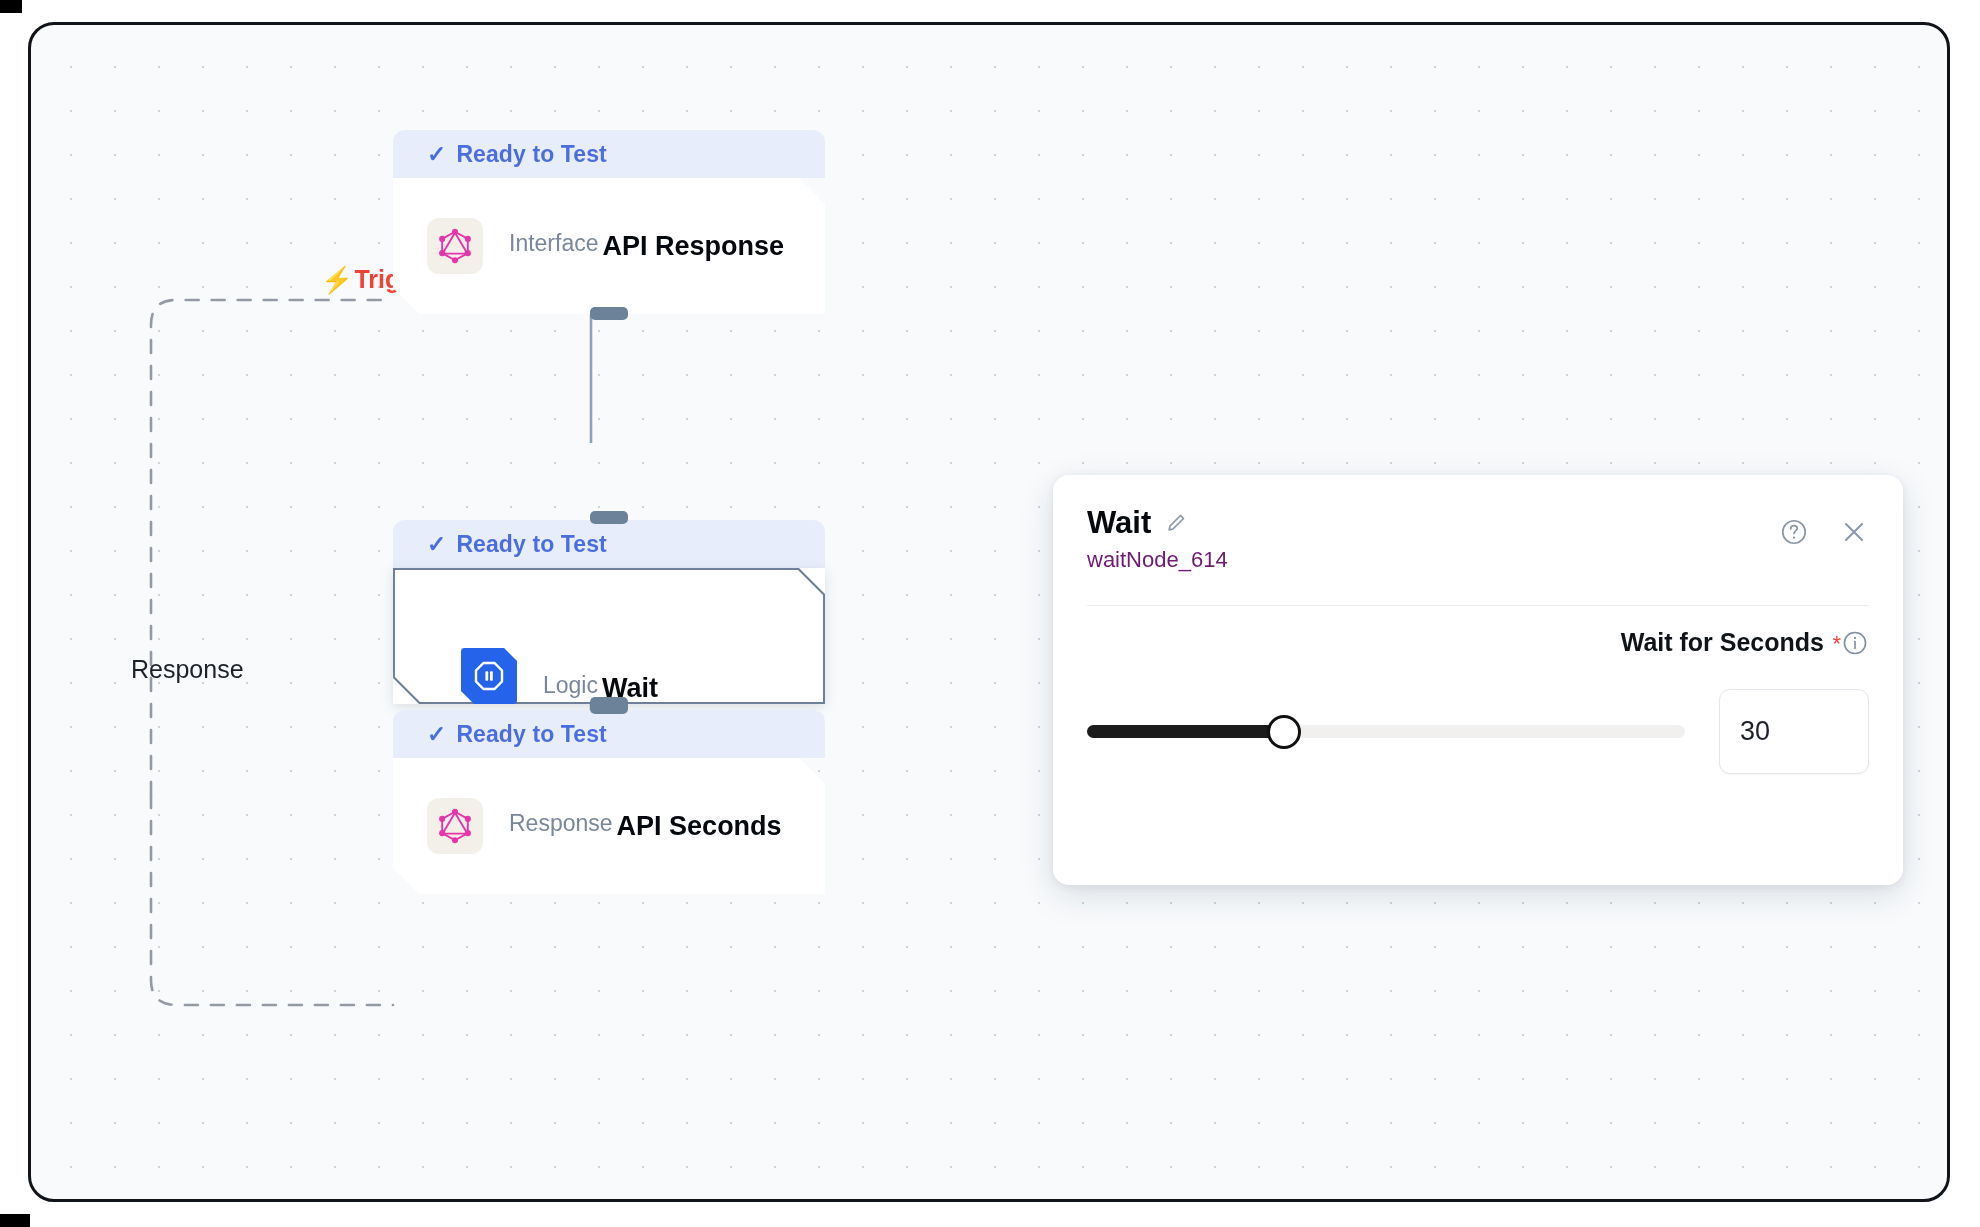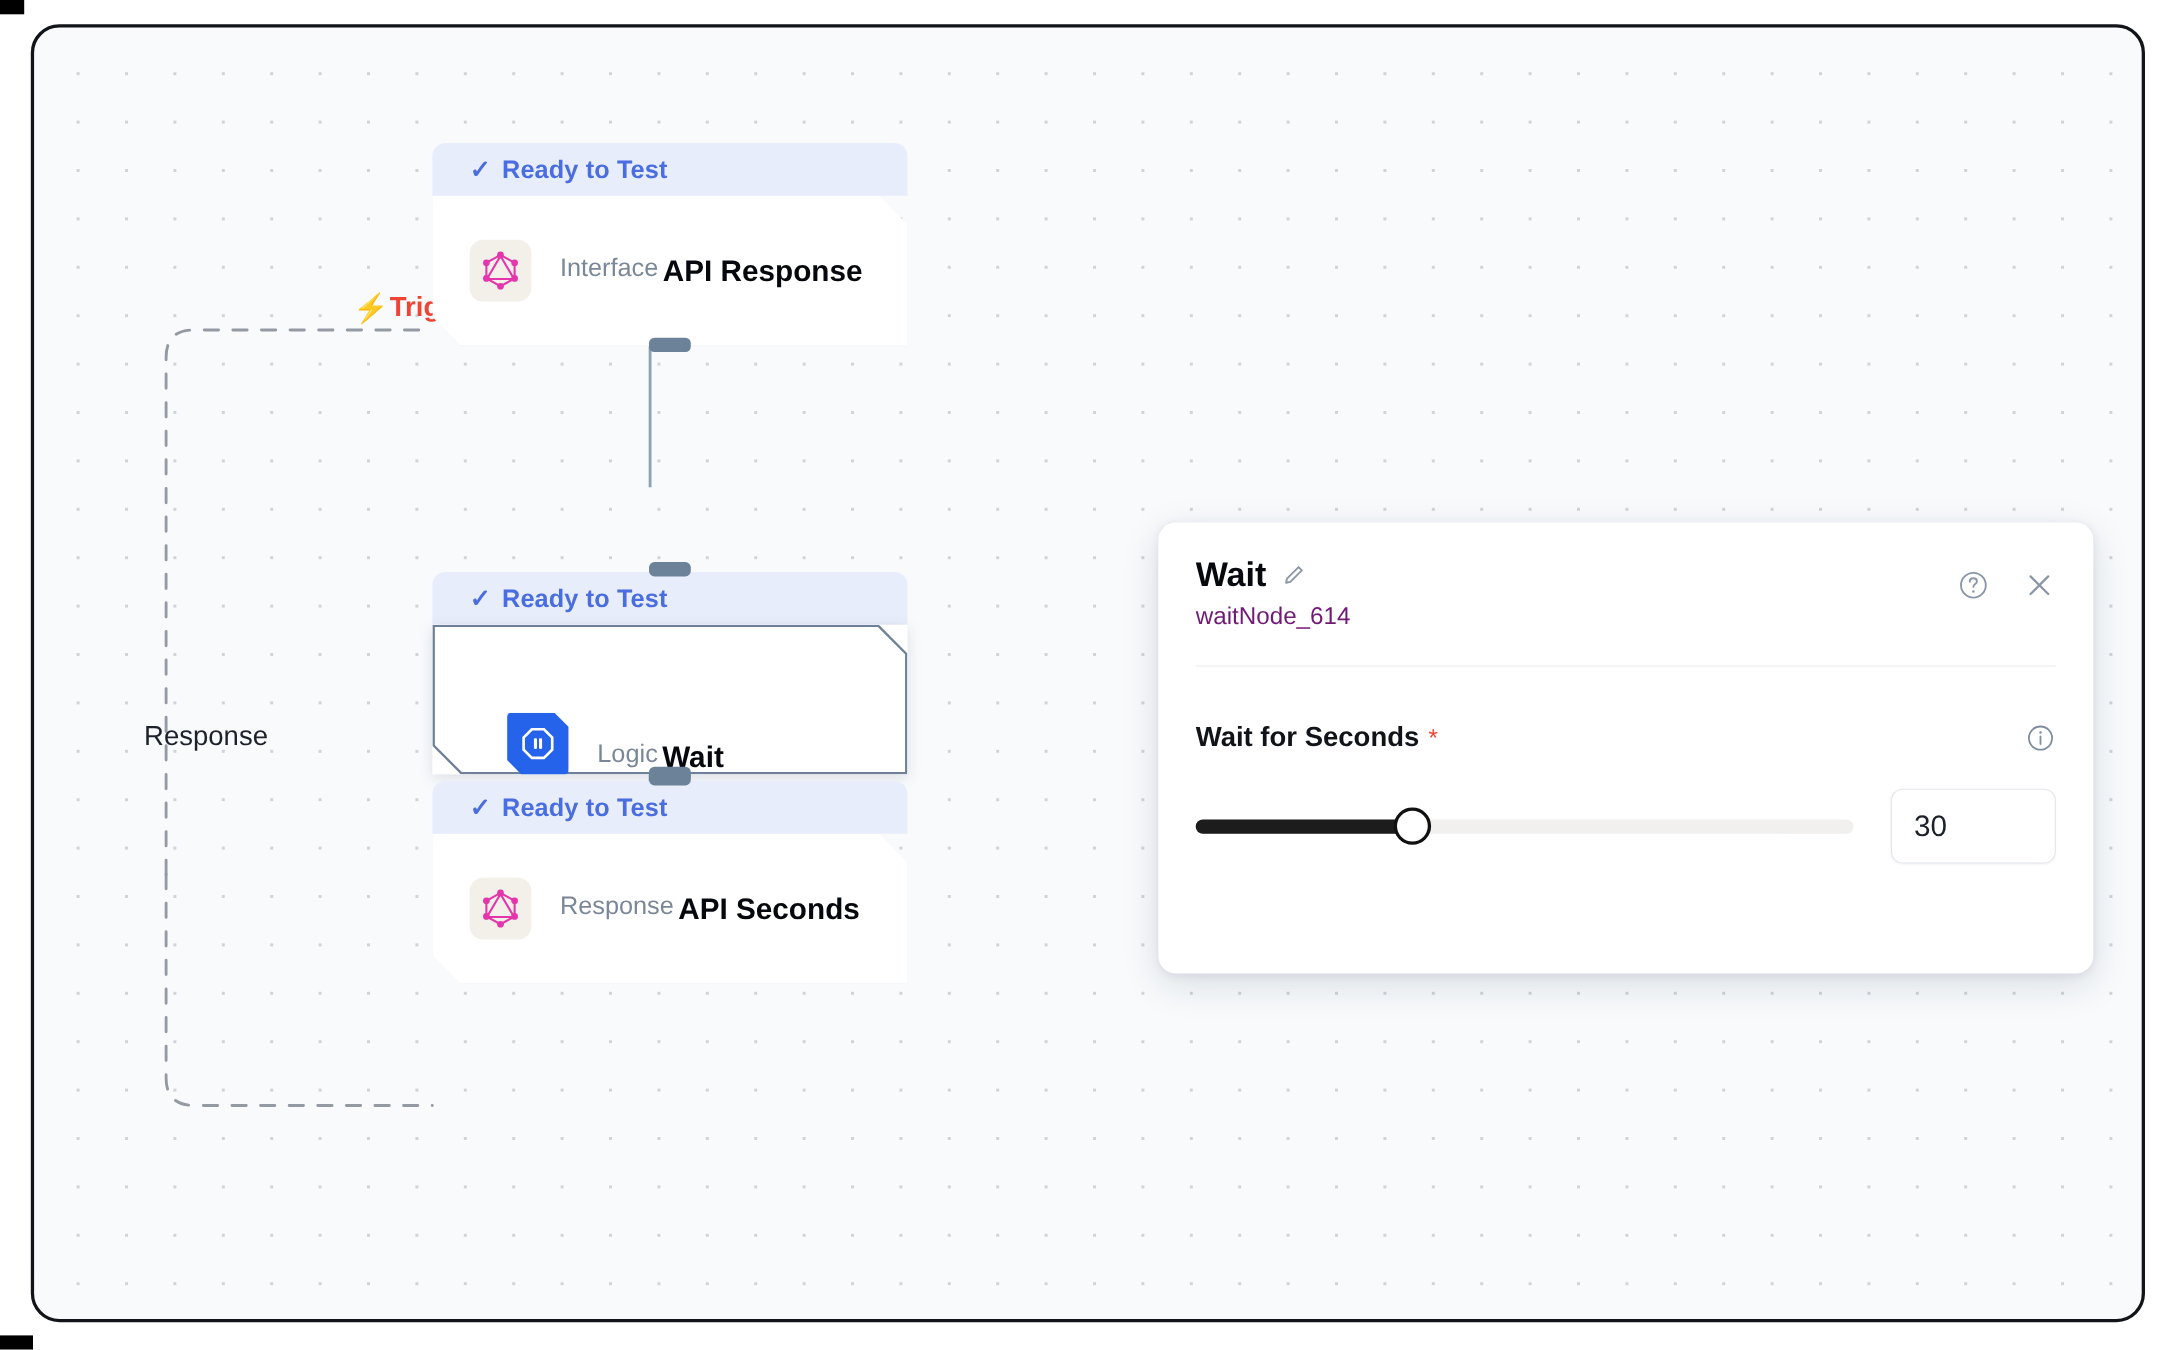--- a/index.html
+++ b/index.html
@@ -133,37 +133,37 @@
   #panel-title-wrap { display:flex; flex-direction:column; gap:9px; }
   #panel-title-row { display:flex; align-items:center; gap:13px; }
   #panel-title { font-size:31px; font-weight:700; color:#05080d; line-height:1; }
   #panel-subtitle { font-size:22px; color:#701a75; font-weight:400; }
   #panel-actions { display:flex; align-items:center; gap:30px; padding-top:10px; }
   .icon-btn { cursor:pointer; display:flex; align-items:center; justify-content:center; }
 
   #panel-divider { margin-top: 32px; height:1px; background:#e9ecf1; }
 
   #field-row {
-    margin-top: 50px;
-    display:flex; align-items:center; justify-content:space-between;
+    margin-top: 22px;
+    display:flex; align-items:center; justify-content:flex-end;
   }
   #field-label { font-size:25px; font-weight:700; color:#101418; }
   #field-required { color:#ef4335; font-size:22px; margin-left:4px; }
 
   #slider-row { margin-top: 32px; display:flex; align-items:center; gap:34px; }
   #slider { position:relative; flex:1; height:30px; display:flex; align-items:center; }
   #slider-track { position:absolute; left:0; right:0; height:13px; background:#f1f0ee; border-radius:8px; }
   #slider-fill { position:absolute; left:0; height:13px; background:#1c1c1c; border-radius:8px; }
   #slider-thumb {
     position:absolute; width:34px; height:34px; border-radius:50%;
     background:#ffffff; border:3px solid #111111;
     transform: translateX(-50%);
   }
   #value-box {
-    width:150px; height:68px; border:1px solid #e3e6eb; border-radius:11px;
+    width:150px; height:85px; border:1px solid #e3e6eb; border-radius:11px;
     background:#fff; display:flex; align-items:center; padding-left:20px;
     font-size:27px; color:#1d2129;
     box-shadow: 0 1px 2px rgba(20,30,50,.04);
   }
 </style>
 </head>
 <body>
 
 <div id="root">
 

